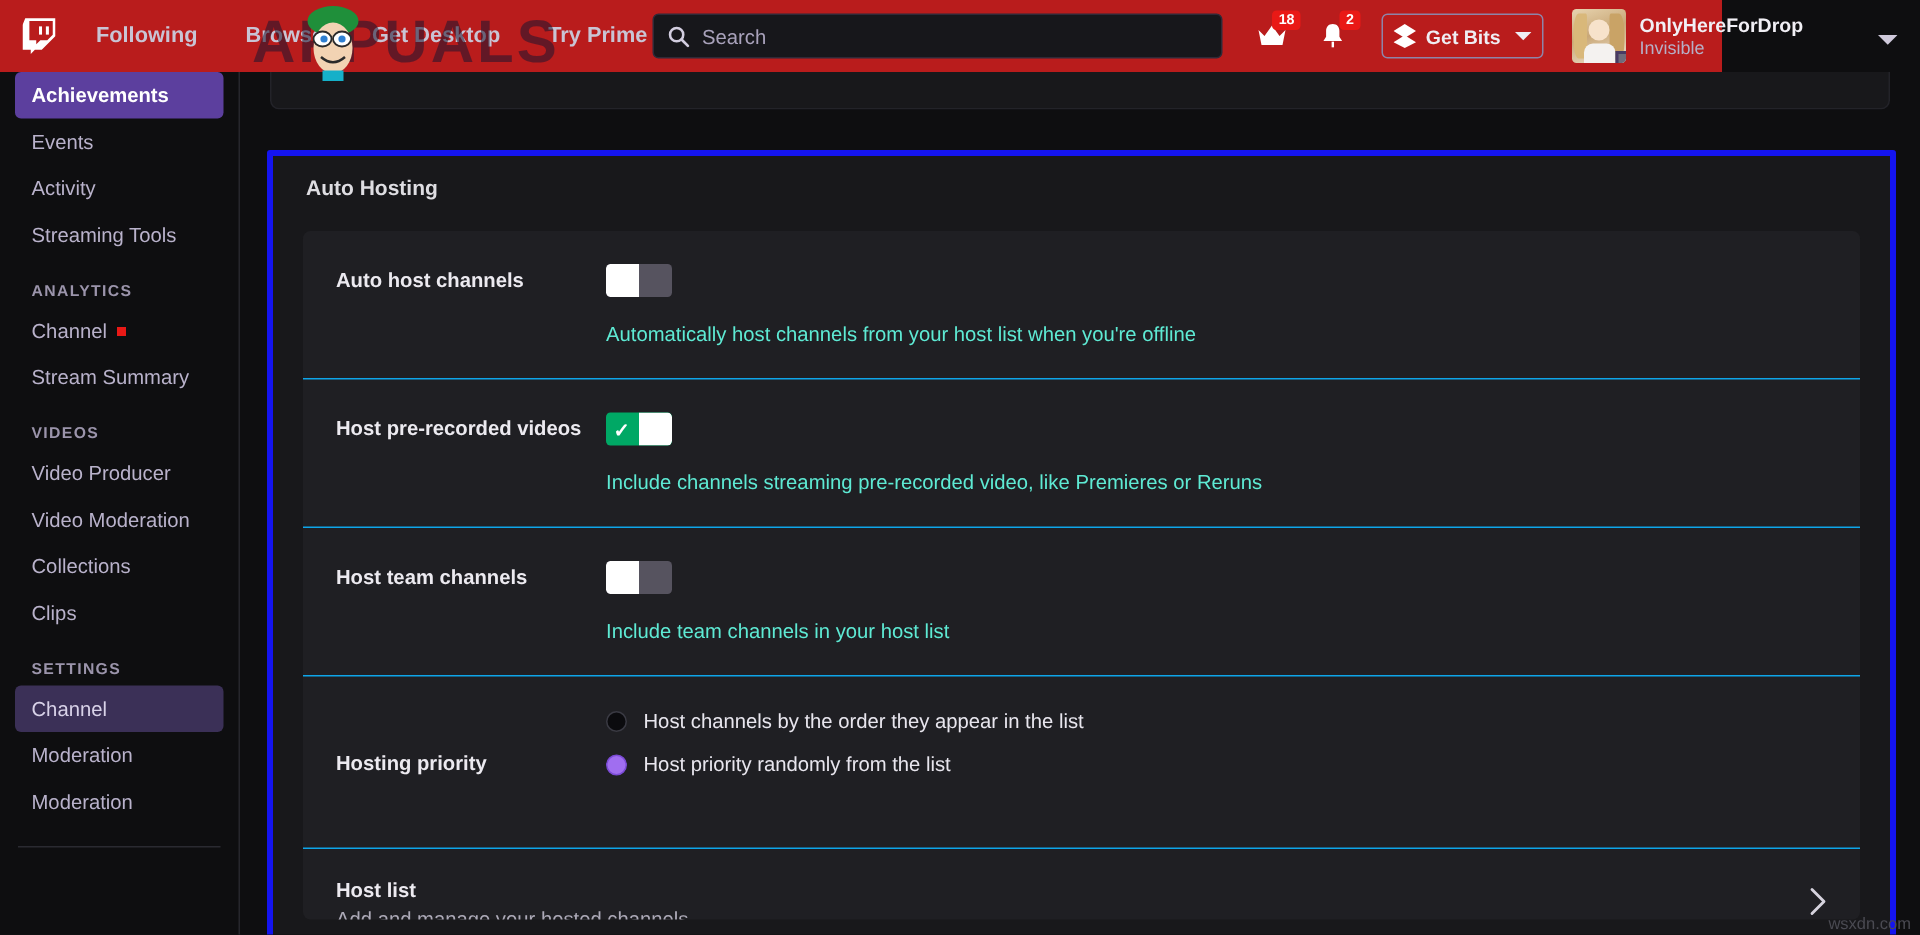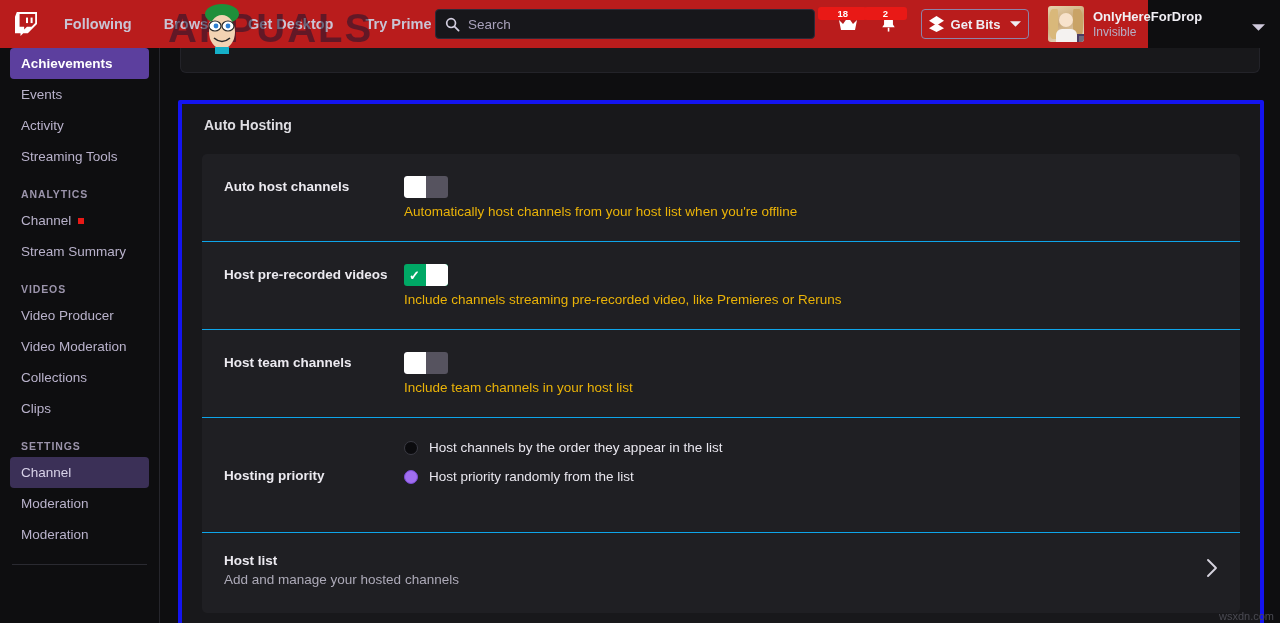--- a/index.html
+++ b/index.html
@@ -47,21 +47,21 @@
 
   .hdr-icon-btn {
     position: relative; width: 30px; height: 30px;
     display: flex; align-items: center; justify-content: center;
     cursor: pointer;
   }
   .badge {
     position: absolute; top: -2px; right: -4px;
     background: #e91916; color: #fff;
     font-size: 9.5px; font-weight: 700;
-    border-radius: 3px; padding: 1px 19px; min-width: 14px;
+    border-radius: 3px; padding: 1px 4px; min-width: 14px;
     text-align: center; line-height: 11px;
   }
   .get-bits {
     position: absolute; left: 921px; top: 9px;
     width: 108px; height: 30px;
     border: 1px solid #8e84a8; border-radius: 4px;
     display: flex; align-items: center; justify-content: center;
     gap: 7px; cursor: pointer;
   }
   .get-bits-label { color: #efedf3; font-size: 13px; font-weight: 600; }
@@ -174,22 +174,22 @@
   }
   .row:last-child { border-bottom: none; }
   .row-inner { display: flex; padding: 22px 0 0 22px; }
   .row-label {
     width: 180px; flex-shrink: 0;
     color: #eceaf0; font-size: 13.5px; font-weight: 700;
     padding-top: 3px;
   }
   .row-body { flex: 1; }
   .row-desc {
-    color: #eab308; font-size: 13.5px;
-    margin-top: 6px; padding-bottom: 22px;
+    color: #5eead4; font-size: 13.5px;
+    margin-top: 17px; padding-bottom: 22px;
   }
 
   
   .toggle {
     width: 44px; height: 22px; border-radius: 3px;
     display: flex; align-items: center; cursor: pointer;
     overflow: hidden;
   }
   .toggle.off { background: #56535f; justify-content: flex-start; }
   .toggle.off .knob { width: 22px; height: 22px; background: #ffffff; border-radius: 3px 0 0 3px; }

